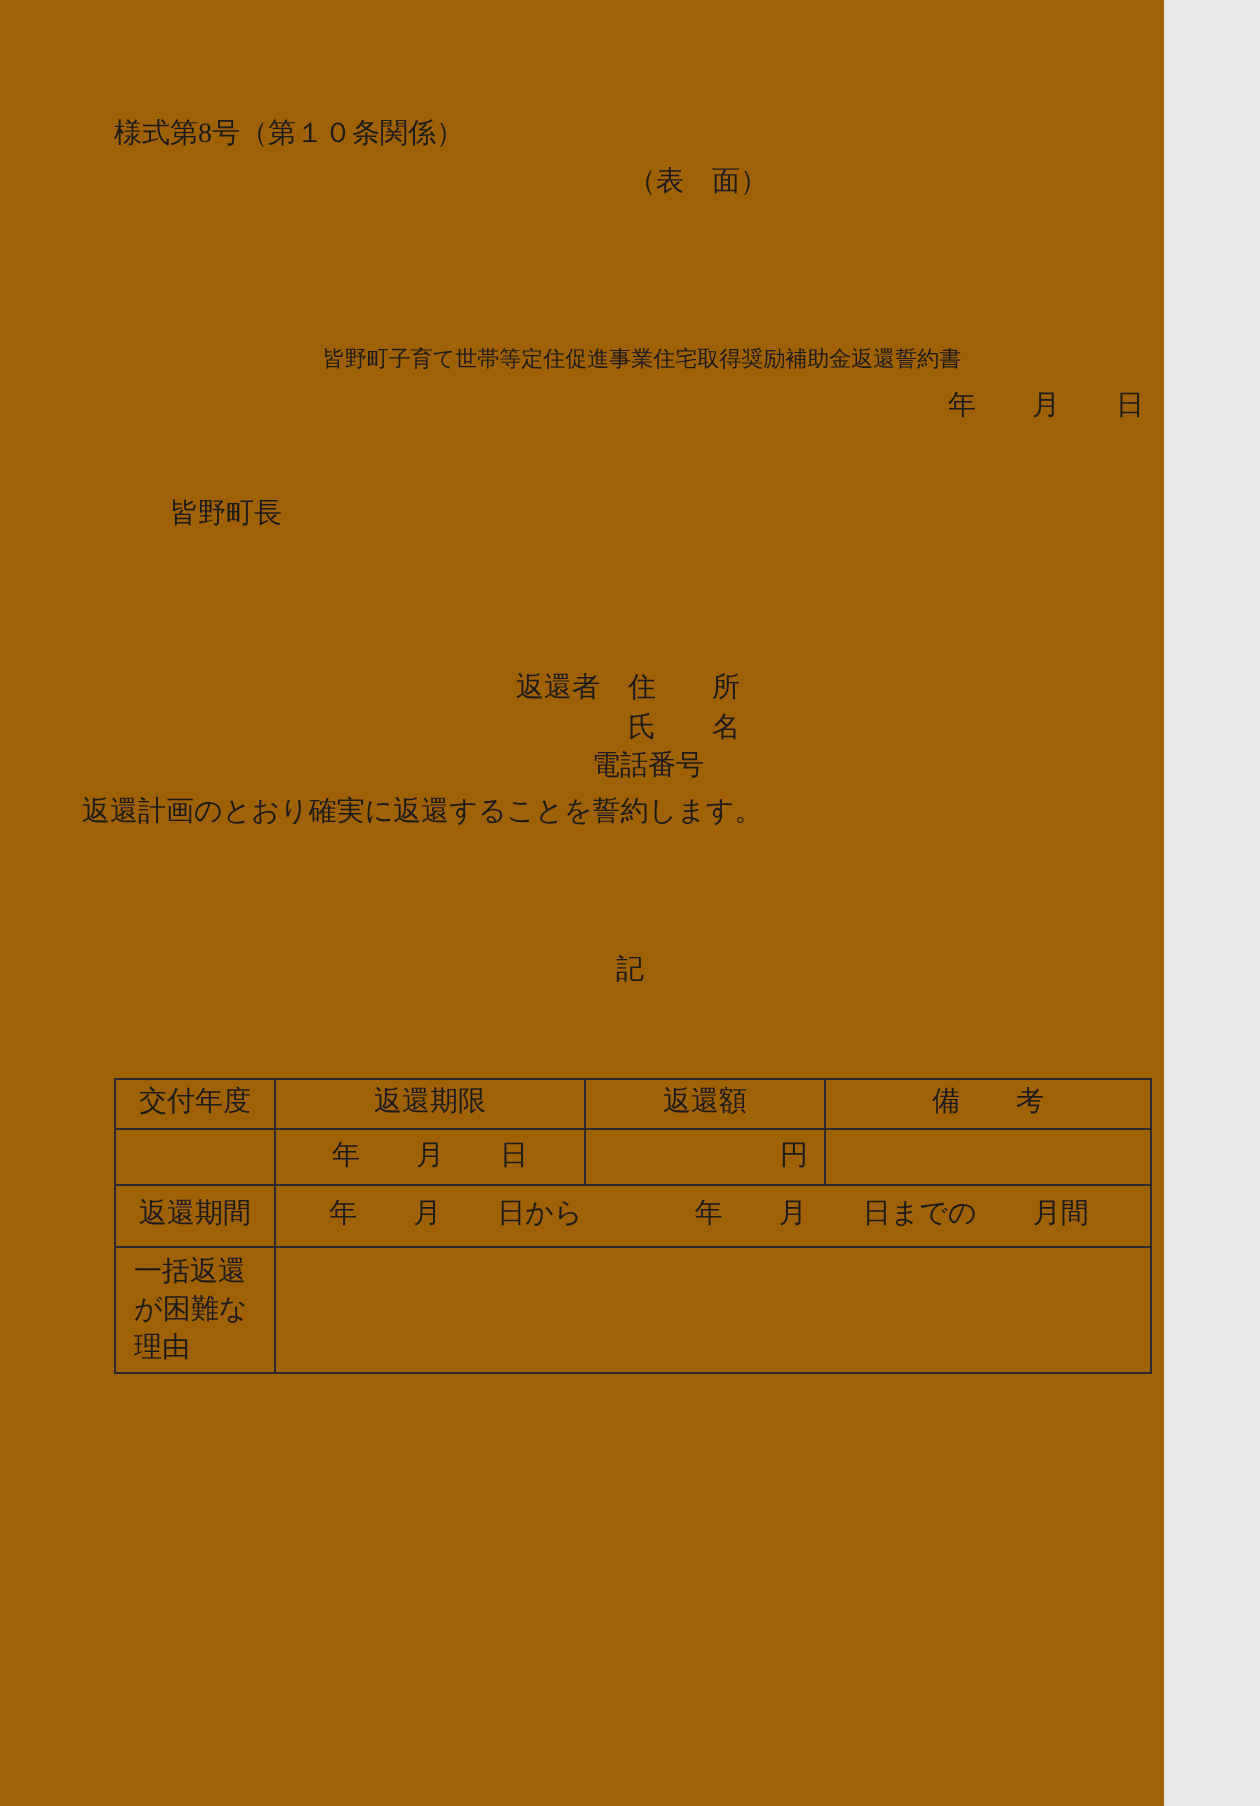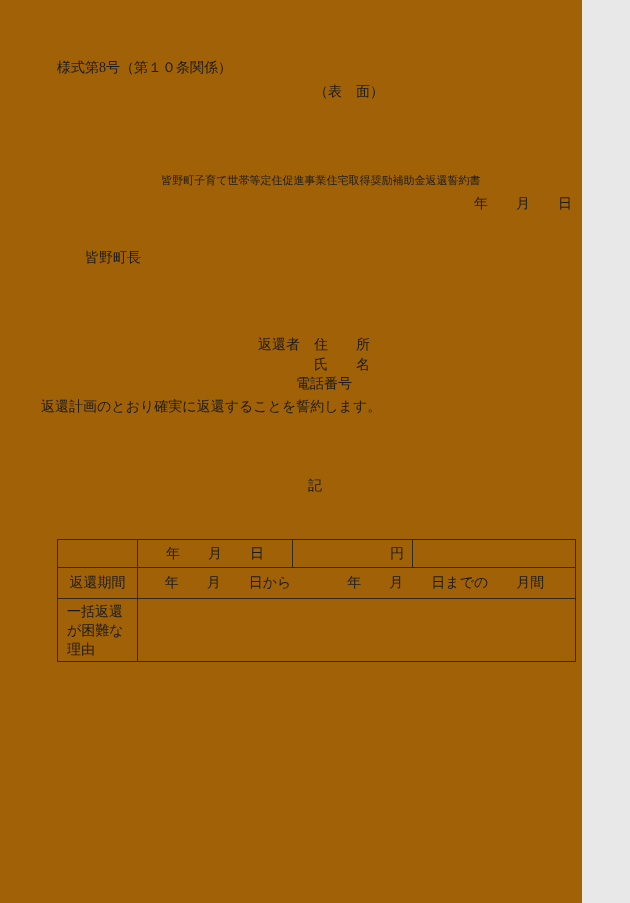--- a/index.html
+++ b/index.html
@@ -82,20 +82,26 @@
 
   <div class="abs tbl-wrap">
     <table>
       <colgroup>
         <col style="width:80px">
           <col style="width:155px">
           <col style="width:120px">
           <col style="width:163px">
       </colgroup>
       <tbody>
+          <tr class="r1">
+        <th>交付年度</th>
+        <th>返還期限</th>
+        <th>返還額</th>
+        <th>備　　考</th>
+      </tr>
       <tr class="r2">
         <td></td>
         <td>年　　月　　日</td>
         <td class="cell-yen">円</td>
         <td></td>
       </tr>
       <tr class="r3">
         <td>返還期間</td>
         <td class="cell-period" colspan="3">年　　月　　日から　　　　年　　月　　日までの　　月間</td>
       </tr>

